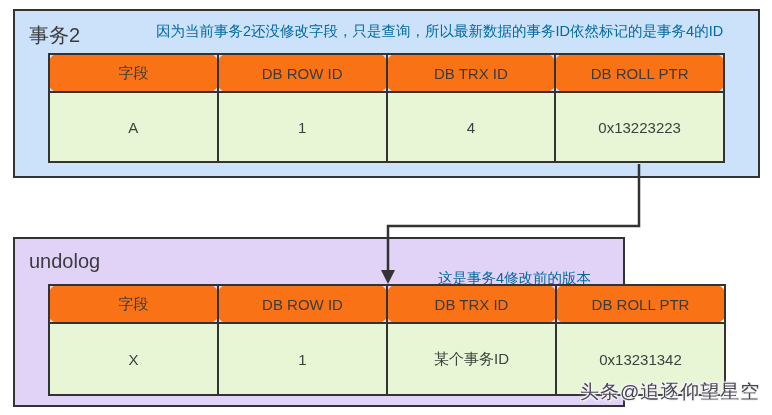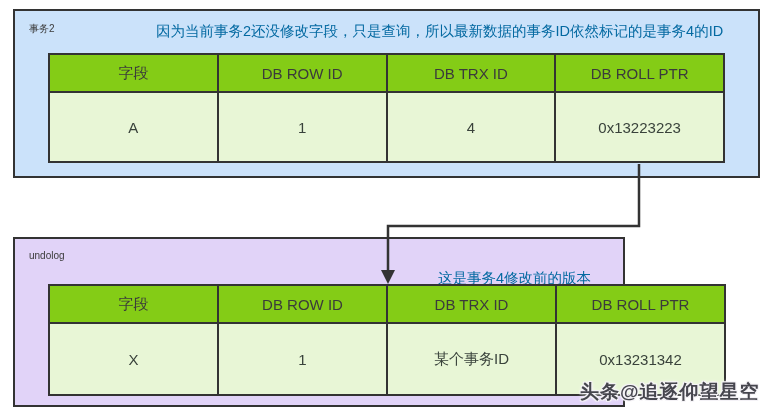--- a/index.html
+++ b/index.html
@@ -11,49 +11,49 @@
   }
   .panel {
     position:absolute; box-sizing:border-box;
     border:2px solid #333333;
   }
   #transaction-panel { left:13px; top:9px;  width:747px; height:169px; background:#cbe2fa; }
   #undolog-panel     { left:13px; top:237px; width:612px; height:170px; background:#e1d3f8; }
 
   .panel-label {
     position:absolute; left:14px; top:11px;
-    font-size:10px; color:#3b3b3b; white-space:nowrap;
+    font-size:20px; color:#3b3b3b; white-space:nowrap;
   }
   .panel-note { font-size:14.5px; color:#0369a1; white-space:nowrap; }
   #transaction-note { position:absolute; left:141px; top:11px; }
   #undolog-note     { position:absolute; right:32px; top:30px; }
 
   table.data-table {
     position:absolute; border-collapse:collapse; table-layout:fixed;
     width:677px;
   }
   #transaction-table { left:33px; top:42px; }
   #undolog-table     { left:33px; top:45px; width:678px; }
 
   .data-table td {
     border:2px solid #333333; text-align:center; vertical-align:middle;
     font-size:15px; color:#39423b; padding:0; overflow:hidden;
   }
-  .data-table tr.header-row td { background:#84cc16; height:36px; color:#3b3b3b; }
+  .data-table tr.header-row td { background:#f97316; height:36px; color:#3b3b3b;border-radius:9px; }
   #transaction-table tr.value-row td { background:#e8f6d6; height:68px; }
   #undolog-table     tr.value-row td { background:#e8f6d6; height:70px; }
 
   #flow-arrow {
     position:absolute; left:0; top:0; width:772px; height:415px;
     pointer-events:none; z-index:5;
   }
 
   #watermark {
     position:absolute; left:580px; top:379px; z-index:10;
-    font-size:19px; font-weight:bold; letter-spacing:1px;
+    font-size:19px; font-weight:normal; letter-spacing:1px;
     color:#46464e; white-space:nowrap;
     text-shadow:
       -1px -1px 0 #f4f2f6, 1px -1px 0 #f4f2f6,
       -1px  1px 0 #f4f2f6, 1px  1px 0 #f4f2f6,
        0 0 4px #ffffff;
   }
 </style>
 </head>
 <body>
 

